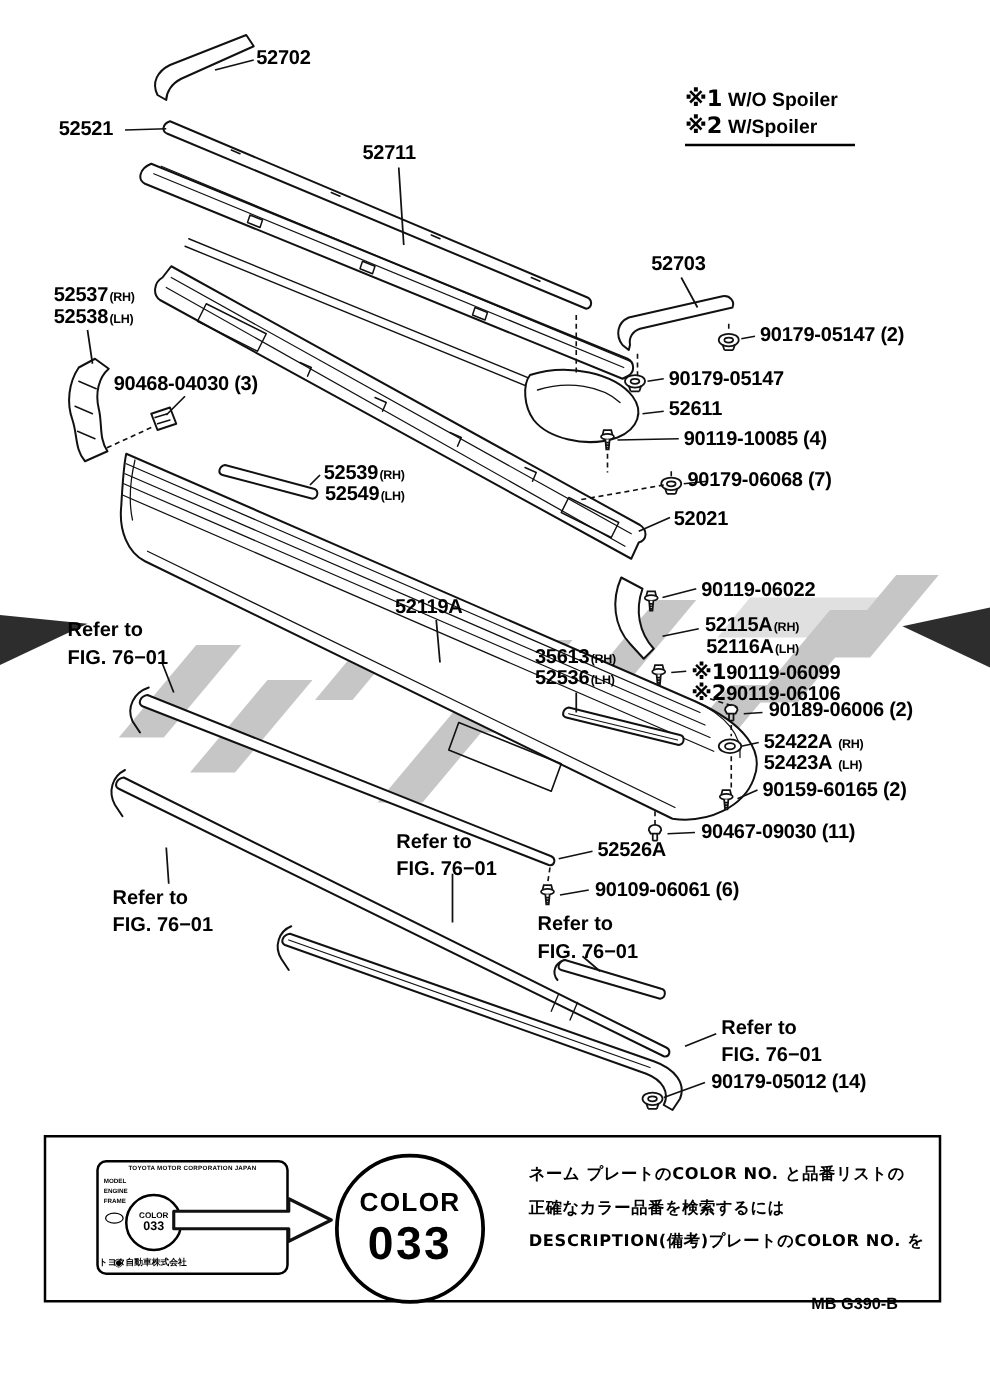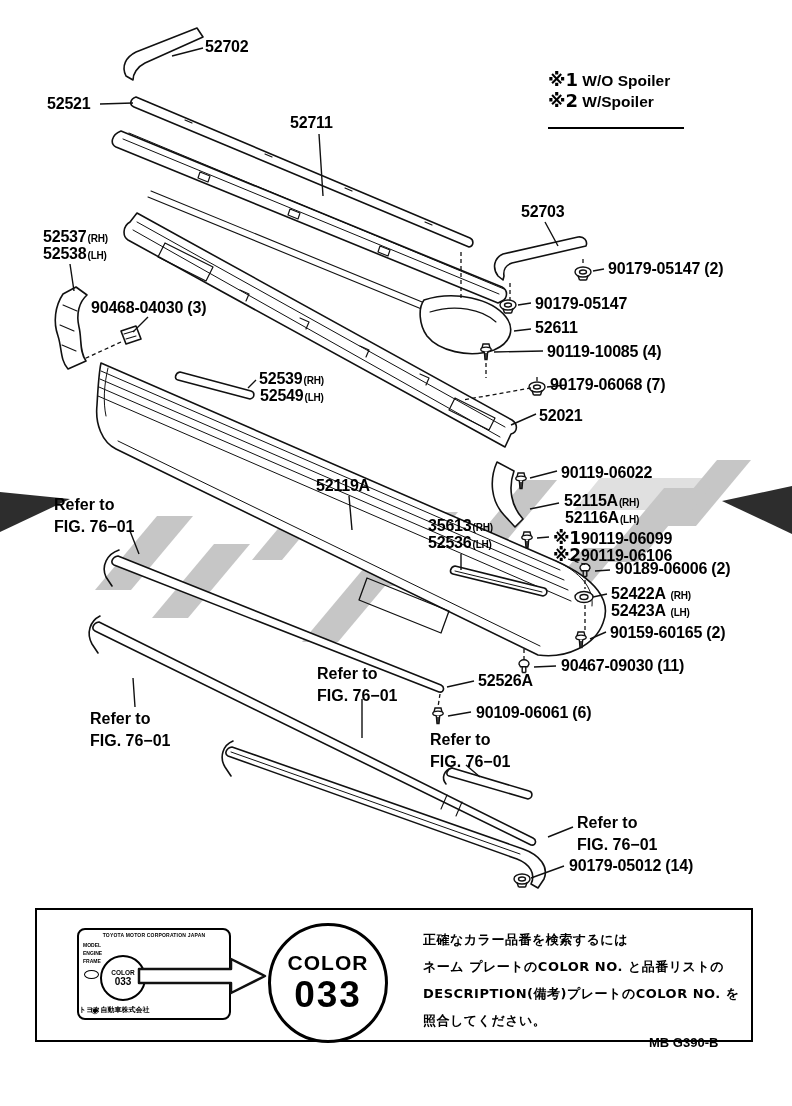--- a/index.html
+++ b/index.html
@@ -5,21 +5,21 @@
   html,body{margin:0;padding:0;background:#fff;}
   .stage{position:relative;width:792px;height:1106px;background:#fff;overflow:hidden;
          font-family:"Liberation Sans",sans-serif;color:#000;}
   .art{position:absolute;left:0;top:0;z-index:1;}
   .pl{position:absolute;z-index:3;font-weight:bold;font-size:16px;white-space:nowrap;letter-spacing:-0.2px;}
   .pl .sf{font-size:10px;font-weight:bold;margin-left:1px;}
   .pl .mk{font-family:"DejaVu Sans","Liberation Sans",sans-serif;font-size:17px;}
   .rf{position:absolute;z-index:3;font-weight:bold;font-size:16px;line-height:1.35;white-space:nowrap;}
   .rf span{display:block;}
   .legend{position:absolute;left:548px;top:70px;z-index:3;border-bottom:2.5px solid #000;
-          padding-bottom:15px;width:136px;}
+          padding-bottom:3px;width:136px;}
   .legend .row{font-weight:bold;font-size:15.5px;line-height:20px;white-space:nowrap;}
   .legend .mk{font-family:"DejaVu Sans","Liberation Sans",sans-serif;font-size:18px;}
   .cbox{position:absolute;left:35px;top:908px;width:714px;height:130px;border:2.5px solid #000;z-index:3;}
   .plate{position:absolute;left:40px;top:18px;width:150px;height:88px;border:2px solid #000;
          border-radius:8px;z-index:4;}
   .plate .hdr{position:absolute;left:0;right:0;top:2px;text-align:center;font-size:5px;font-weight:bold;
               letter-spacing:0.2px;white-space:nowrap;}
   .plate .rows{position:absolute;left:4px;top:11px;font-size:5px;font-weight:bold;line-height:8px;}
   .plate .oval{position:absolute;left:5px;top:40px;width:13px;height:7px;border:1.5px solid #000;border-radius:50%;}
   .plate .ccirc{position:absolute;left:21px;top:25px;width:42px;height:42px;border:2.5px solid #000;border-radius:50%;
@@ -244,22 +244,21 @@
     <div class="ftr">トヨタ自動車株式会社</div>
   </div>
   <svg class="arrow-svg" width="170" height="44" viewBox="0 0 170 44">
     <polygon points="2,15 94,15 94,5 128,22 94,39 94,29 2,29" fill="#fff" stroke="#111" stroke-width="2.5" stroke-linejoin="round"></polygon>
   </svg>
   <div class="bigcircle">
     <div class="bl">COLOR</div>
     <div class="bv">033</div>
   </div>
   <div class="jpnote">
+    <div>ネーム プレートのCOLOR NO. と品番リストの</div>
     <div>正確なカラー品番を検索するには</div>
-    <div>ネーム プレートのCOLOR NO. と品番リストの</div>
     <div>DESCRIPTION(備考)プレートのCOLOR NO. を</div>
-    <div>照合してください。</div>
   </div>
 </div>
 
 <div class="mbcode">MB G390-B</div>
 
 </div>
 
 </body></html>

